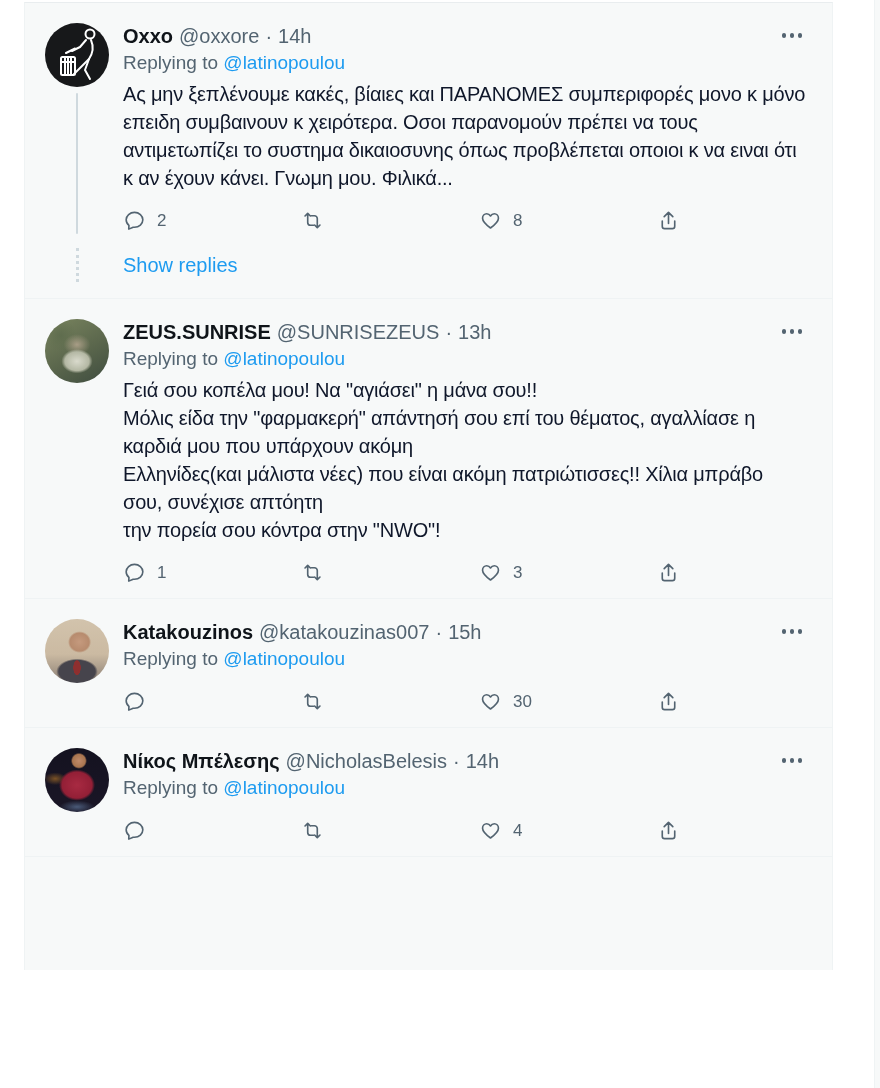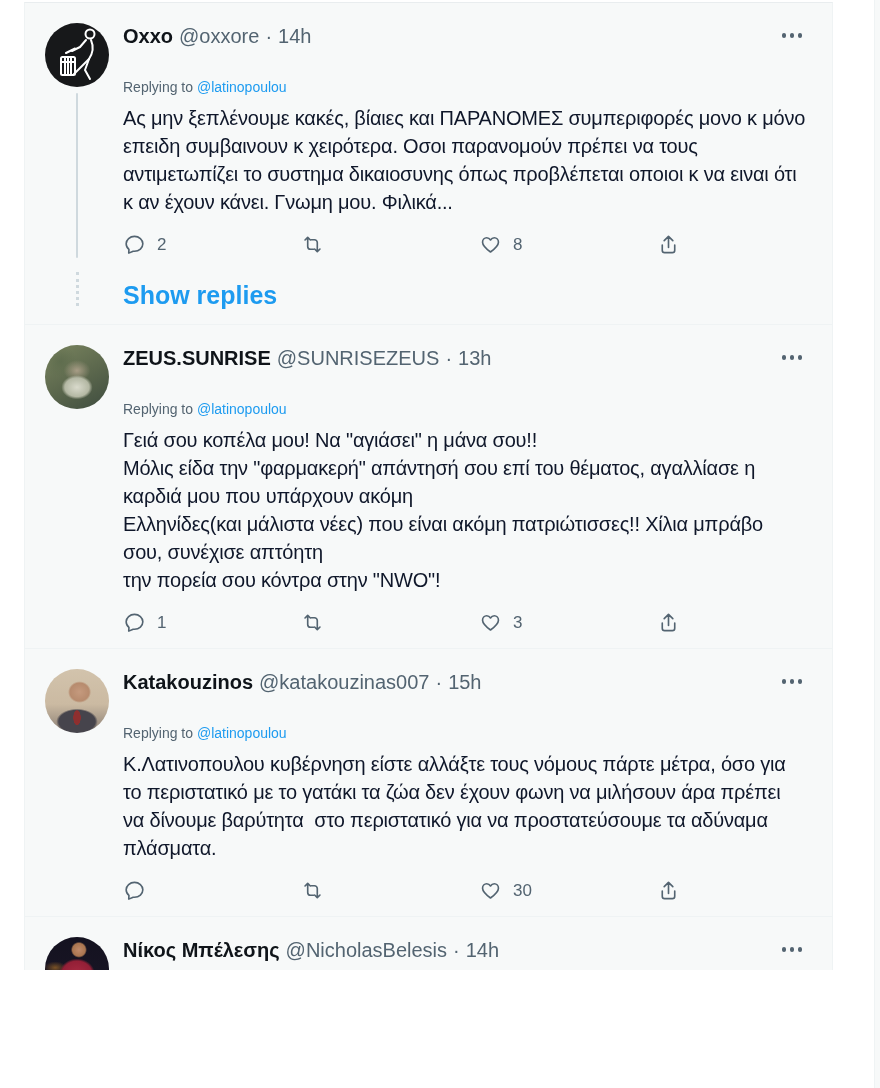--- a/index.html
+++ b/index.html
@@ -16,37 +16,37 @@
 
   .tweet { display:flex; padding:20px 26px 12px 20px; position:relative; cursor:pointer; }
   .tweet.bordered { border-bottom:1px solid #eff3f4; }
   .gutter { width:64px; flex:none; margin-right:14px; display:flex; flex-direction:column; align-items:center; }
   .avatar { width:64px; height:64px; border-radius:50%; flex:none; overflow:hidden; cursor:pointer; }
   .connector { width:2.5px; flex:1; background:#cfd9de; margin-top:6px; border-radius:2px; }
   .content { flex:1; min-width:0; }
 
   .name-row { display:flex; align-items:baseline; gap:6px; font-size:20px; line-height:26px; color:#536471; padding-right:46px; white-space:nowrap; }
   .display-name { font-weight:700; color:#0f1419; }
-  .replying { font-size:14px; line-height:28px; color:#536471;margin-top:24px; }
+  .replying { font-size:19px; line-height:28px; color:#536471; }
   .link { color:#1d9bf0; text-decoration:none; cursor:pointer; }
   .body-text { font-size:20px; line-height:28px; color:#0f172a; white-space:pre-wrap; margin-top:3px; letter-spacing:-0.2px; overflow-wrap:break-word; }
 
   .actions { display:flex; justify-content:space-between; max-width:590px; margin-top:17px; margin-bottom:2px; }
   .action { display:flex; align-items:center; gap:11px; min-width:56px; background:none; border:none; padding:0; margin:0;
             color:#536471; font-size:17px; font-family:inherit; cursor:pointer; }
   .action svg { width:23px; height:23px; display:block; }
   .action .icon-stroke { fill:none; stroke:#536471; stroke-width:1.7; stroke-linecap:round; stroke-linejoin:round; }
 
   .more-button { position:absolute; top:26px; right:30px; display:flex; gap:3.5px; background:none; border:none; padding:4px 0; cursor:pointer; }
   .more-button .dot { width:4.5px; height:4.5px; border-radius:50%; background:#536471; }
 
   .show-replies-row { display:flex; align-items:flex-start; padding:6px 26px 16px 20px; border-bottom:1px solid #eff3f4; }
   .sr-gutter { width:64px; flex:none; margin-right:14px; display:flex; justify-content:center; }
   .dotted-connector { width:0; height:34px; border-left:3px dotted #cfd9de; margin-top:-4px; }
-  .show-replies-link { font-size:25px; line-height:26px; margin-top:6px; color:#1d9bf0; text-decoration:none; cursor:pointer;font-weight:bold; }
+  .show-replies-link { font-size:20px; line-height:26px; color:#1d9bf0; text-decoration:none; cursor:pointer; }
 
   
   .av-recycle { background:#17181a; display:flex; align-items:center; justify-content:center; }
   .av-zeus {
     background:
       radial-gradient(ellipse 22px 17px at 50% 66%, #d9dacc 0%, #b4b8a4 55%, rgba(180,184,164,0) 71%),
       radial-gradient(ellipse 19px 15px at 50% 40%, #a89d86 0%, rgba(168,157,134,0) 70%),
       radial-gradient(circle 20px at 24% 26%, #5f6d4e 0%, rgba(95,109,78,0) 80%),
       linear-gradient(150deg, #7a855f 0%, #5a664c 55%, #3e4c3f 100%);
   }
@@ -200,21 +200,20 @@
       <div class="name-row">
         <span class="display-name">Katakouzinos</span>
         <span>@katakouzinas007</span>
         <span>·</span>
         <span>15h</span>
       </div>
       <div class="replying">
         <span>Replying to</span>
         <a class="link">@latinopoulou</a>
       </div>
-      <div class="body-text">Κ.Λατινοπουλου κυβέρνηση είστε αλλάξτε τους νόμους πάρτε μέτρα, όσο για το περιστατικό με το γατάκι τα ζώα δεν έχουν φωνη να μιλήσουν άρα πρέπει να δίνουμε βαρύτητα  στο περιστατικό για να προστατεύσουμε τα αδύναμα πλάσματα.</div>
       <div class="actions">
         <button class="action">
           <svg viewBox="0 0 24 24">
               <path class="icon-stroke" d="M12 3.5c-4.8 0-8.7 3.5-8.7 7.8 0 2.3 1.1 4.4 2.9 5.8L6 21l4.6-2c.5.1.9.1 1.4.1 4.8 0 8.7-3.5 8.7-7.8S16.8 3.5 12 3.5z"></path>
             </svg>
           <span></span>
         </button>
         <button class="action">
           <svg viewBox="0 0 24 24">
               <path class="icon-stroke" d="M7 4.5 4.2 7.3 M7 4.5l2.8 2.8 M7 4.8v9.2a3 3 0 0 0 3 3h3.2 M17 19.5l2.8-2.8 M17 19.5l-2.8-2.8 M17 19.2V10a3 3 0 0 0-3-3h-3.2"></path>

